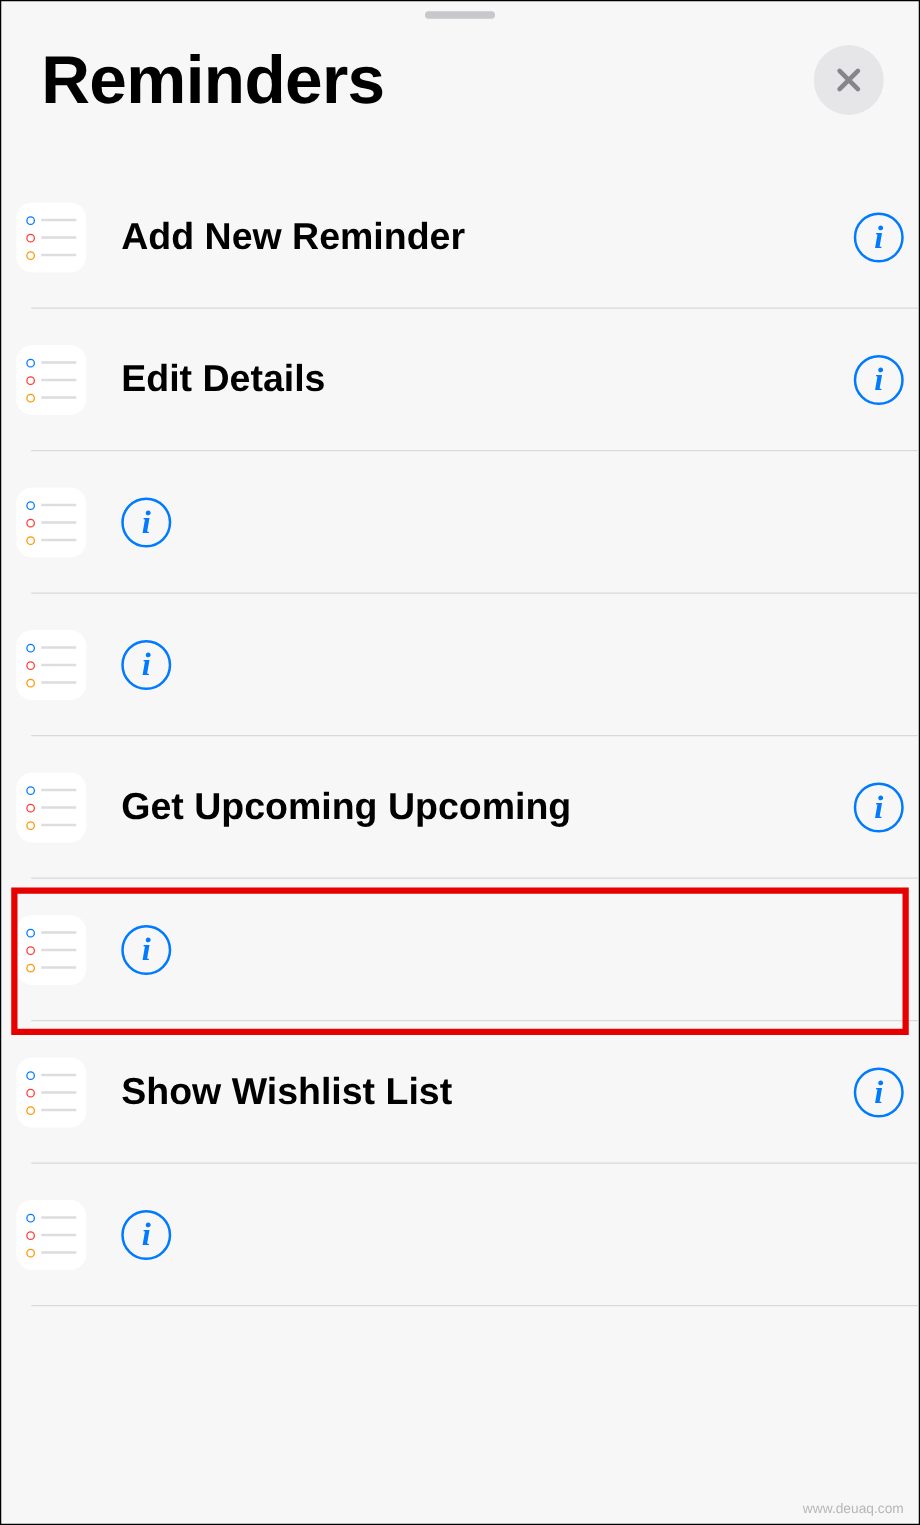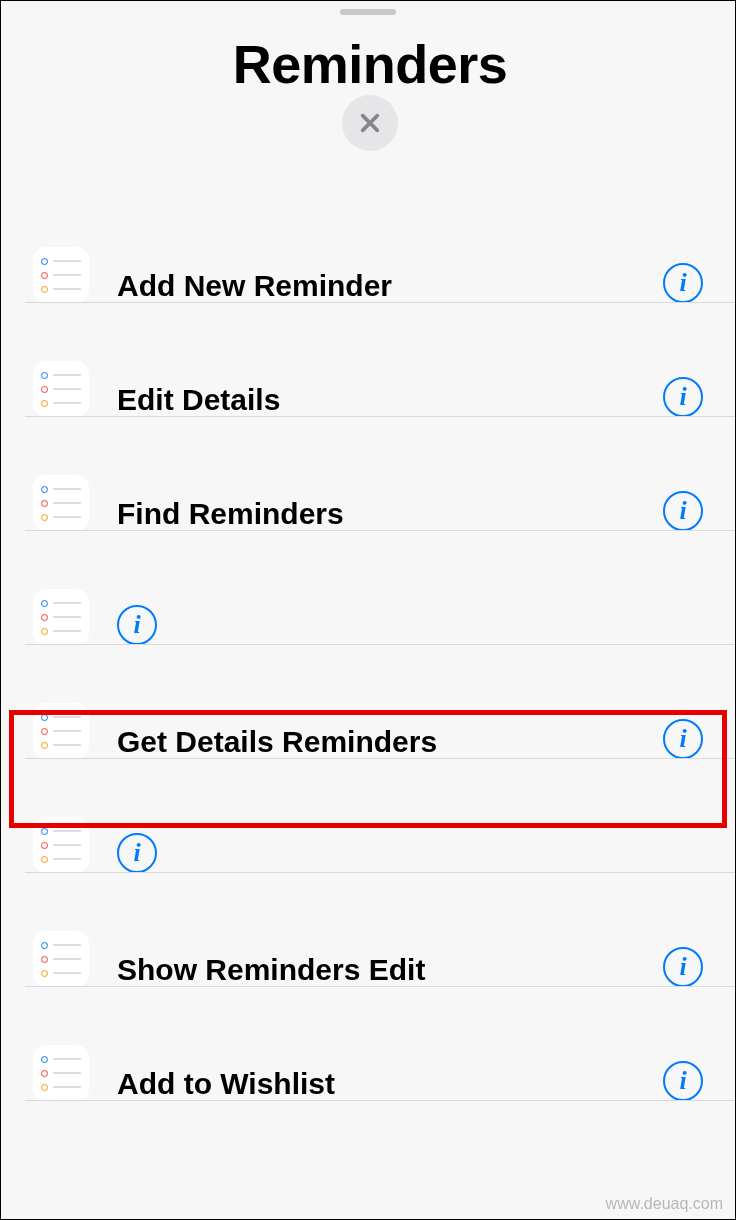--- a/index.html
+++ b/index.html
@@ -20,21 +20,20 @@
       height: 6px;
       background: #c8c8cc;
       border-radius: 3px;
       margin: 8px auto 0;
     }
     .header {
       display: flex;
       align-items: center;
       justify-content: space-between;
       padding: 18px 28px 28px 32px;
-      flex-direction: column;
     }
     .title {
       font-size: 54px;
       font-weight: 700;
       color: #000;
       letter-spacing: -0.5px;
     }
     .close-btn {
       width: 56px;
       height: 56px;
@@ -47,23 +46,23 @@
     }
     .close-btn svg {
       width: 22px;
       height: 22px;
     }
     .list {
       margin-top: 10px;
     }
     .list-row {
       display: flex;
-      align-items: flex-end;
+      align-items: center;
       height: 114px;
-      padding: 0 32px;
+      padding: 0 12px;
       position: relative;
     }
     .list-row::after {
       content: "";
       position: absolute;
       left: 24px;
       right: 0;
       bottom: 0;
       height: 1px;
       background: #d9d9dc;
@@ -133,21 +132,21 @@
       right: 8px;
       top: 709px;
       height: 118px;
       border: 5px solid #e60000;
       pointer-events: none;
     }
     .watermark {
       position: absolute;
       bottom: 6px;
       right: 12px;
-      font-size: 16px;
+      font-size: 11px;
       color: #b7b7b7;
       margin-left: 48px;
     }
   </style>
 </head>
 <body>
 
 <div class="grabber"></div>
 
 <div class="header">
@@ -211,124 +210,122 @@
         </div>
       <div class="reminder-line">
           <div class="reminder-dot dot-red"></div>
           <div class="reminder-bar"></div>
         </div>
       <div class="reminder-line">
           <div class="reminder-dot dot-orange"></div>
           <div class="reminder-bar"></div>
         </div>
     </div>
-    <div class="row-label">Find Reminders</div>
-    <div class="info-btn">
-        <span>i</span>
-      </div>
-  </div>
-
-  <div class="list-row">
-    <div class="app-icon">
-      <div class="reminder-line">
-          <div class="reminder-dot dot-blue"></div>
-          <div class="reminder-bar"></div>
-        </div>
-      <div class="reminder-line">
-          <div class="reminder-dot dot-red"></div>
-          <div class="reminder-bar"></div>
-        </div>
-      <div class="reminder-line">
-          <div class="reminder-dot dot-orange"></div>
-          <div class="reminder-bar"></div>
-        </div>
-    </div>
-    <div class="info-btn">
-        <span>i</span>
-      </div>
-  </div>
-
-  <div class="list-row">
-    <div class="app-icon">
-      <div class="reminder-line">
-          <div class="reminder-dot dot-blue"></div>
-          <div class="reminder-bar"></div>
-        </div>
-      <div class="reminder-line">
-          <div class="reminder-dot dot-red"></div>
-          <div class="reminder-bar"></div>
-        </div>
-      <div class="reminder-line">
-          <div class="reminder-dot dot-orange"></div>
-          <div class="reminder-bar"></div>
-        </div>
-    </div>
-    <div class="row-label">Get Details Reminders</div>
-    <div class="info-btn">
-        <span>i</span>
-      </div>
-  </div>
-
-  <div class="list-row">
-    <div class="app-icon">
-      <div class="reminder-line">
-          <div class="reminder-dot dot-blue"></div>
-          <div class="reminder-bar"></div>
-        </div>
-      <div class="reminder-line">
-          <div class="reminder-dot dot-red"></div>
-          <div class="reminder-bar"></div>
-        </div>
-      <div class="reminder-line">
-          <div class="reminder-dot dot-orange"></div>
-          <div class="reminder-bar"></div>
-        </div>
-    </div>
-    <div class="info-btn">
-        <span>i</span>
-      </div>
-  </div>
-
-  <div class="list-row">
-    <div class="app-icon">
-      <div class="reminder-line">
-          <div class="reminder-dot dot-blue"></div>
-          <div class="reminder-bar"></div>
-        </div>
-      <div class="reminder-line">
-          <div class="reminder-dot dot-red"></div>
-          <div class="reminder-bar"></div>
-        </div>
-      <div class="reminder-line">
-          <div class="reminder-dot dot-orange"></div>
-          <div class="reminder-bar"></div>
-        </div>
-    </div>
-    <div class="row-label">Show Reminders Edit</div>
-    <div class="info-btn">
-        <span>i</span>
-      </div>
-  </div>
-
-  <div class="list-row">
-    <div class="app-icon">
-      <div class="reminder-line">
-          <div class="reminder-dot dot-blue"></div>
-          <div class="reminder-bar"></div>
-        </div>
-      <div class="reminder-line">
-          <div class="reminder-dot dot-red"></div>
-          <div class="reminder-bar"></div>
-        </div>
-      <div class="reminder-line">
-          <div class="reminder-dot dot-orange"></div>
-          <div class="reminder-bar"></div>
-        </div>
-    </div>
-    <div class="row-label">Add to Wishlist</div>
+    <div class="info-btn">
+        <span>i</span>
+      </div>
+  </div>
+
+  <div class="list-row">
+    <div class="app-icon">
+      <div class="reminder-line">
+          <div class="reminder-dot dot-blue"></div>
+          <div class="reminder-bar"></div>
+        </div>
+      <div class="reminder-line">
+          <div class="reminder-dot dot-red"></div>
+          <div class="reminder-bar"></div>
+        </div>
+      <div class="reminder-line">
+          <div class="reminder-dot dot-orange"></div>
+          <div class="reminder-bar"></div>
+        </div>
+    </div>
+    <div class="info-btn">
+        <span>i</span>
+      </div>
+  </div>
+
+  <div class="list-row">
+    <div class="app-icon">
+      <div class="reminder-line">
+          <div class="reminder-dot dot-blue"></div>
+          <div class="reminder-bar"></div>
+        </div>
+      <div class="reminder-line">
+          <div class="reminder-dot dot-red"></div>
+          <div class="reminder-bar"></div>
+        </div>
+      <div class="reminder-line">
+          <div class="reminder-dot dot-orange"></div>
+          <div class="reminder-bar"></div>
+        </div>
+    </div>
+    <div class="row-label">Get Upcoming Upcoming</div>
+    <div class="info-btn">
+        <span>i</span>
+      </div>
+  </div>
+
+  <div class="list-row">
+    <div class="app-icon">
+      <div class="reminder-line">
+          <div class="reminder-dot dot-blue"></div>
+          <div class="reminder-bar"></div>
+        </div>
+      <div class="reminder-line">
+          <div class="reminder-dot dot-red"></div>
+          <div class="reminder-bar"></div>
+        </div>
+      <div class="reminder-line">
+          <div class="reminder-dot dot-orange"></div>
+          <div class="reminder-bar"></div>
+        </div>
+    </div>
+    <div class="info-btn">
+        <span>i</span>
+      </div>
+  </div>
+
+  <div class="list-row">
+    <div class="app-icon">
+      <div class="reminder-line">
+          <div class="reminder-dot dot-blue"></div>
+          <div class="reminder-bar"></div>
+        </div>
+      <div class="reminder-line">
+          <div class="reminder-dot dot-red"></div>
+          <div class="reminder-bar"></div>
+        </div>
+      <div class="reminder-line">
+          <div class="reminder-dot dot-orange"></div>
+          <div class="reminder-bar"></div>
+        </div>
+    </div>
+    <div class="row-label">Show Wishlist List</div>
+    <div class="info-btn">
+        <span>i</span>
+      </div>
+  </div>
+
+  <div class="list-row">
+    <div class="app-icon">
+      <div class="reminder-line">
+          <div class="reminder-dot dot-blue"></div>
+          <div class="reminder-bar"></div>
+        </div>
+      <div class="reminder-line">
+          <div class="reminder-dot dot-red"></div>
+          <div class="reminder-bar"></div>
+        </div>
+      <div class="reminder-line">
+          <div class="reminder-dot dot-orange"></div>
+          <div class="reminder-bar"></div>
+        </div>
+    </div>
     <div class="info-btn">
         <span>i</span>
       </div>
   </div>
 
 </div>
 
 <div class="highlight-box"></div>
 
 <div class="watermark">www.deuaq.com</div>

